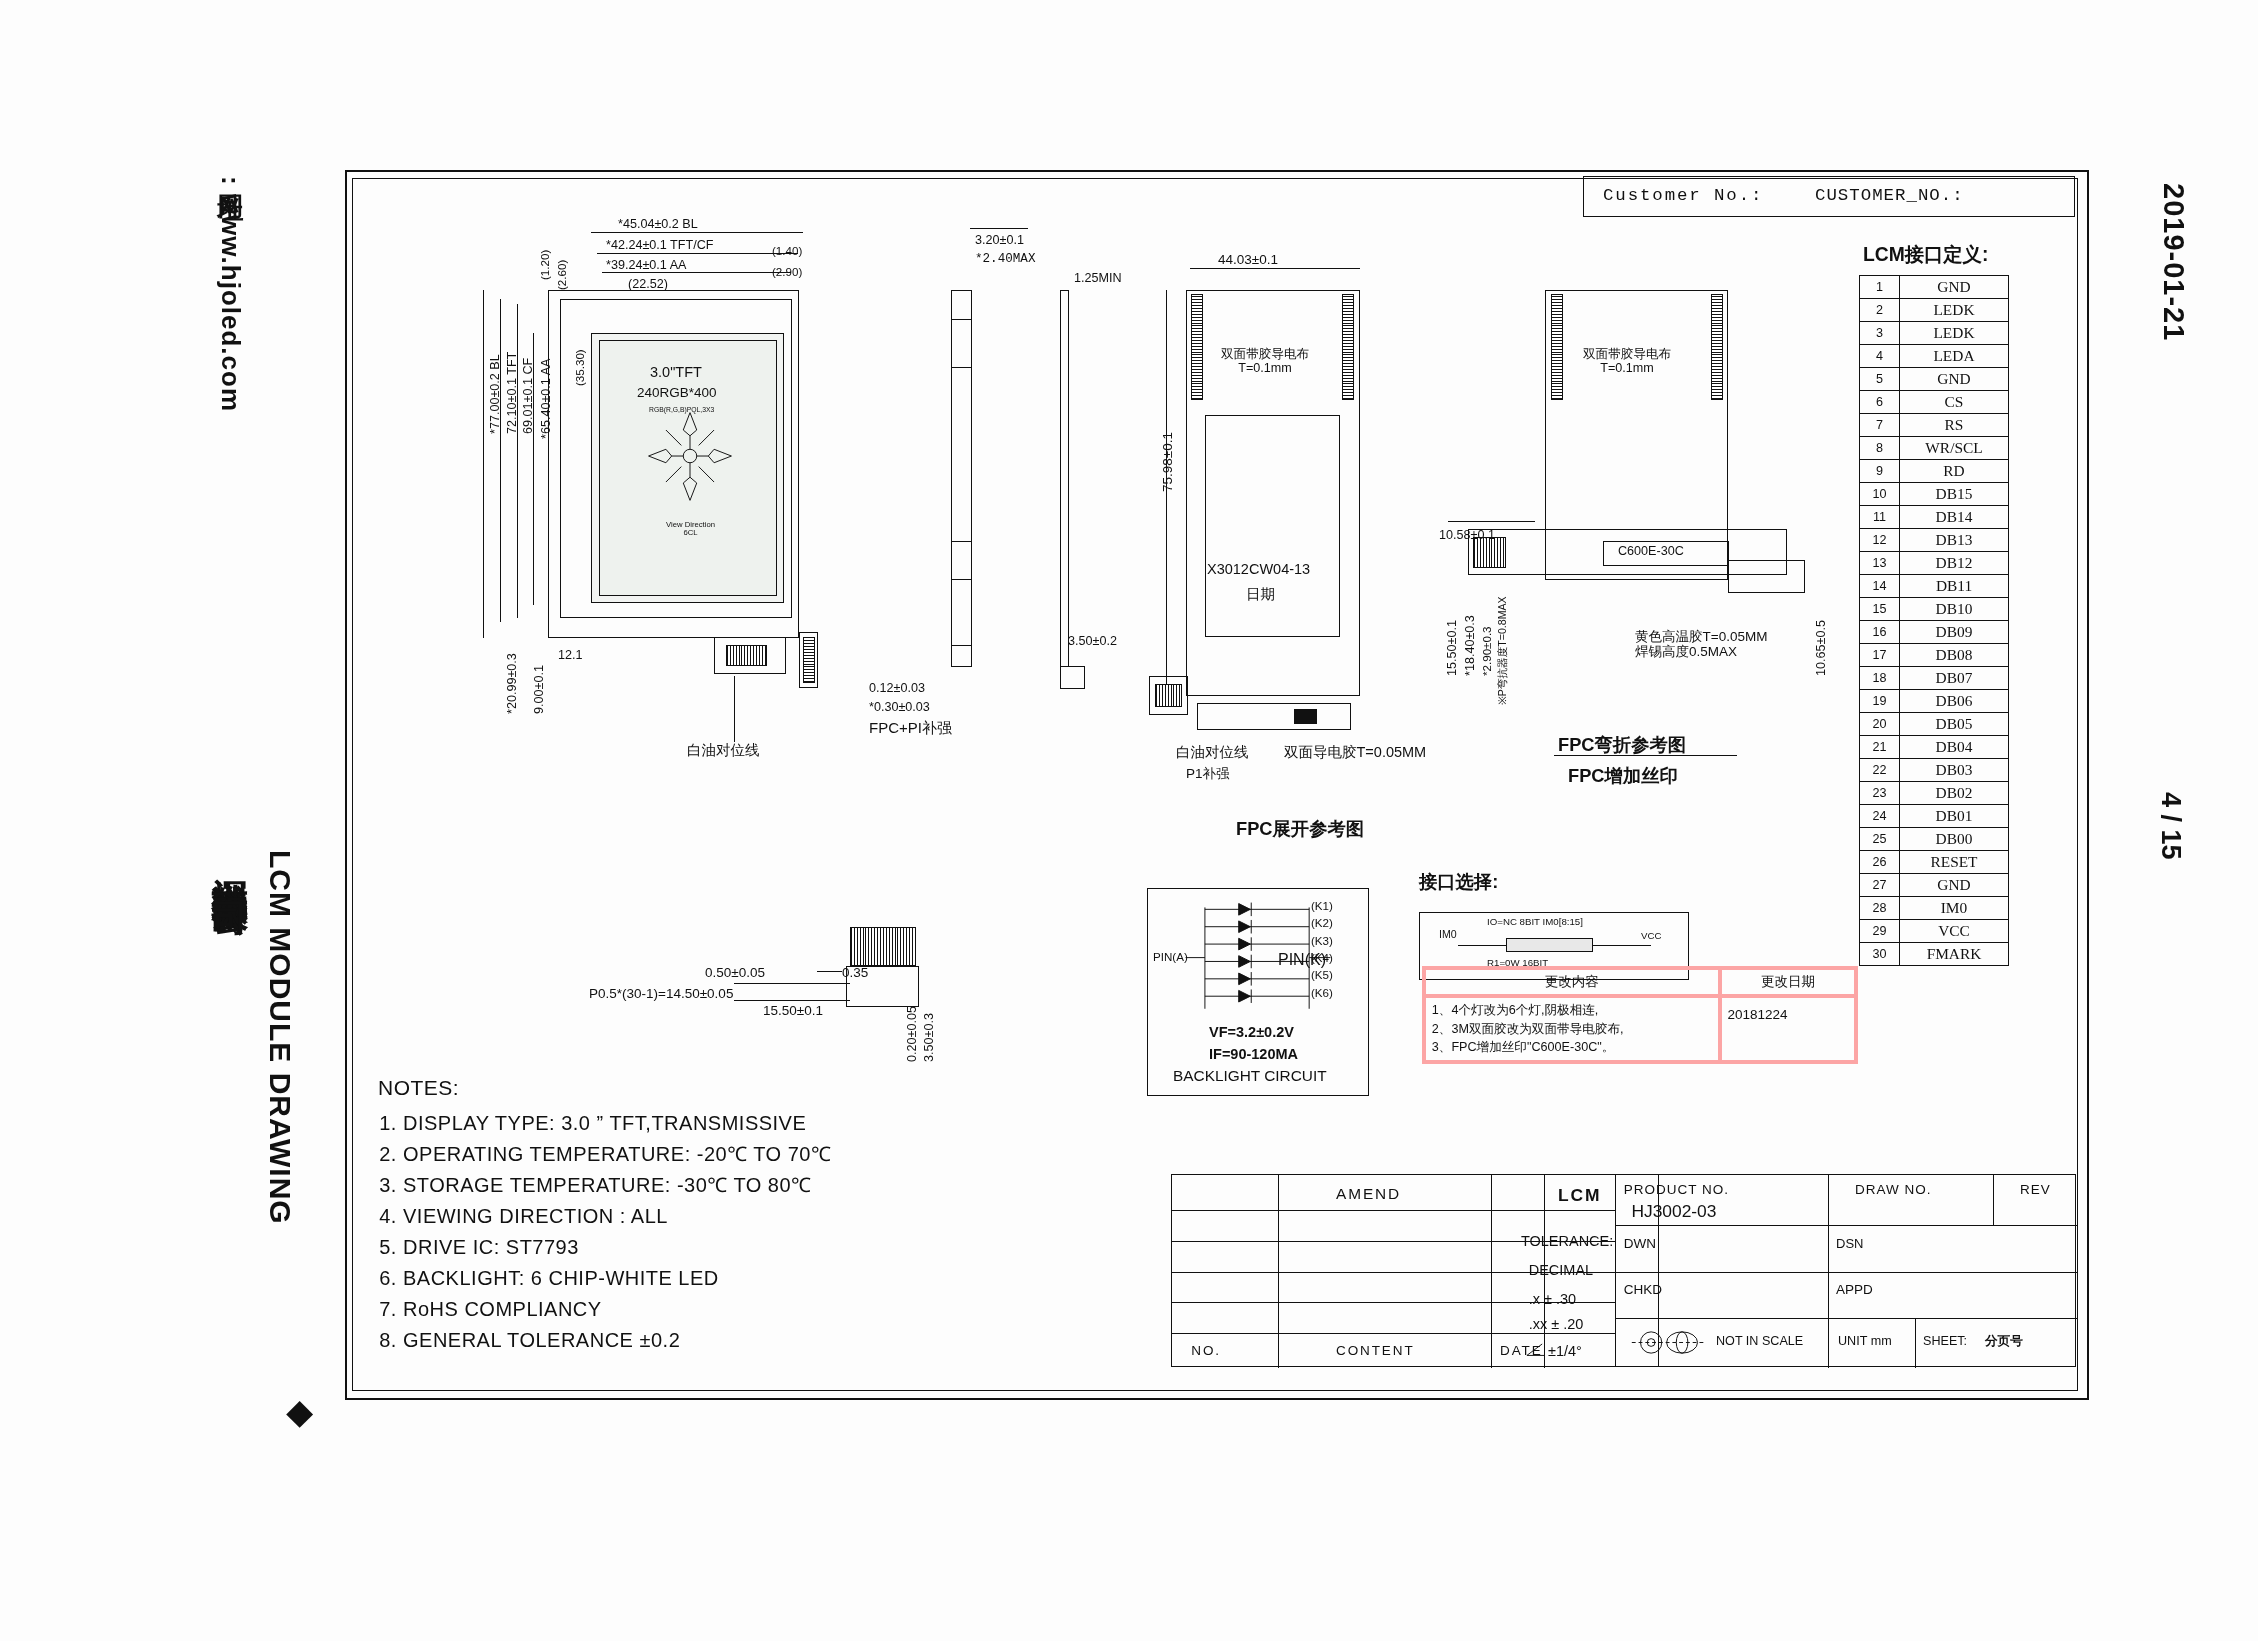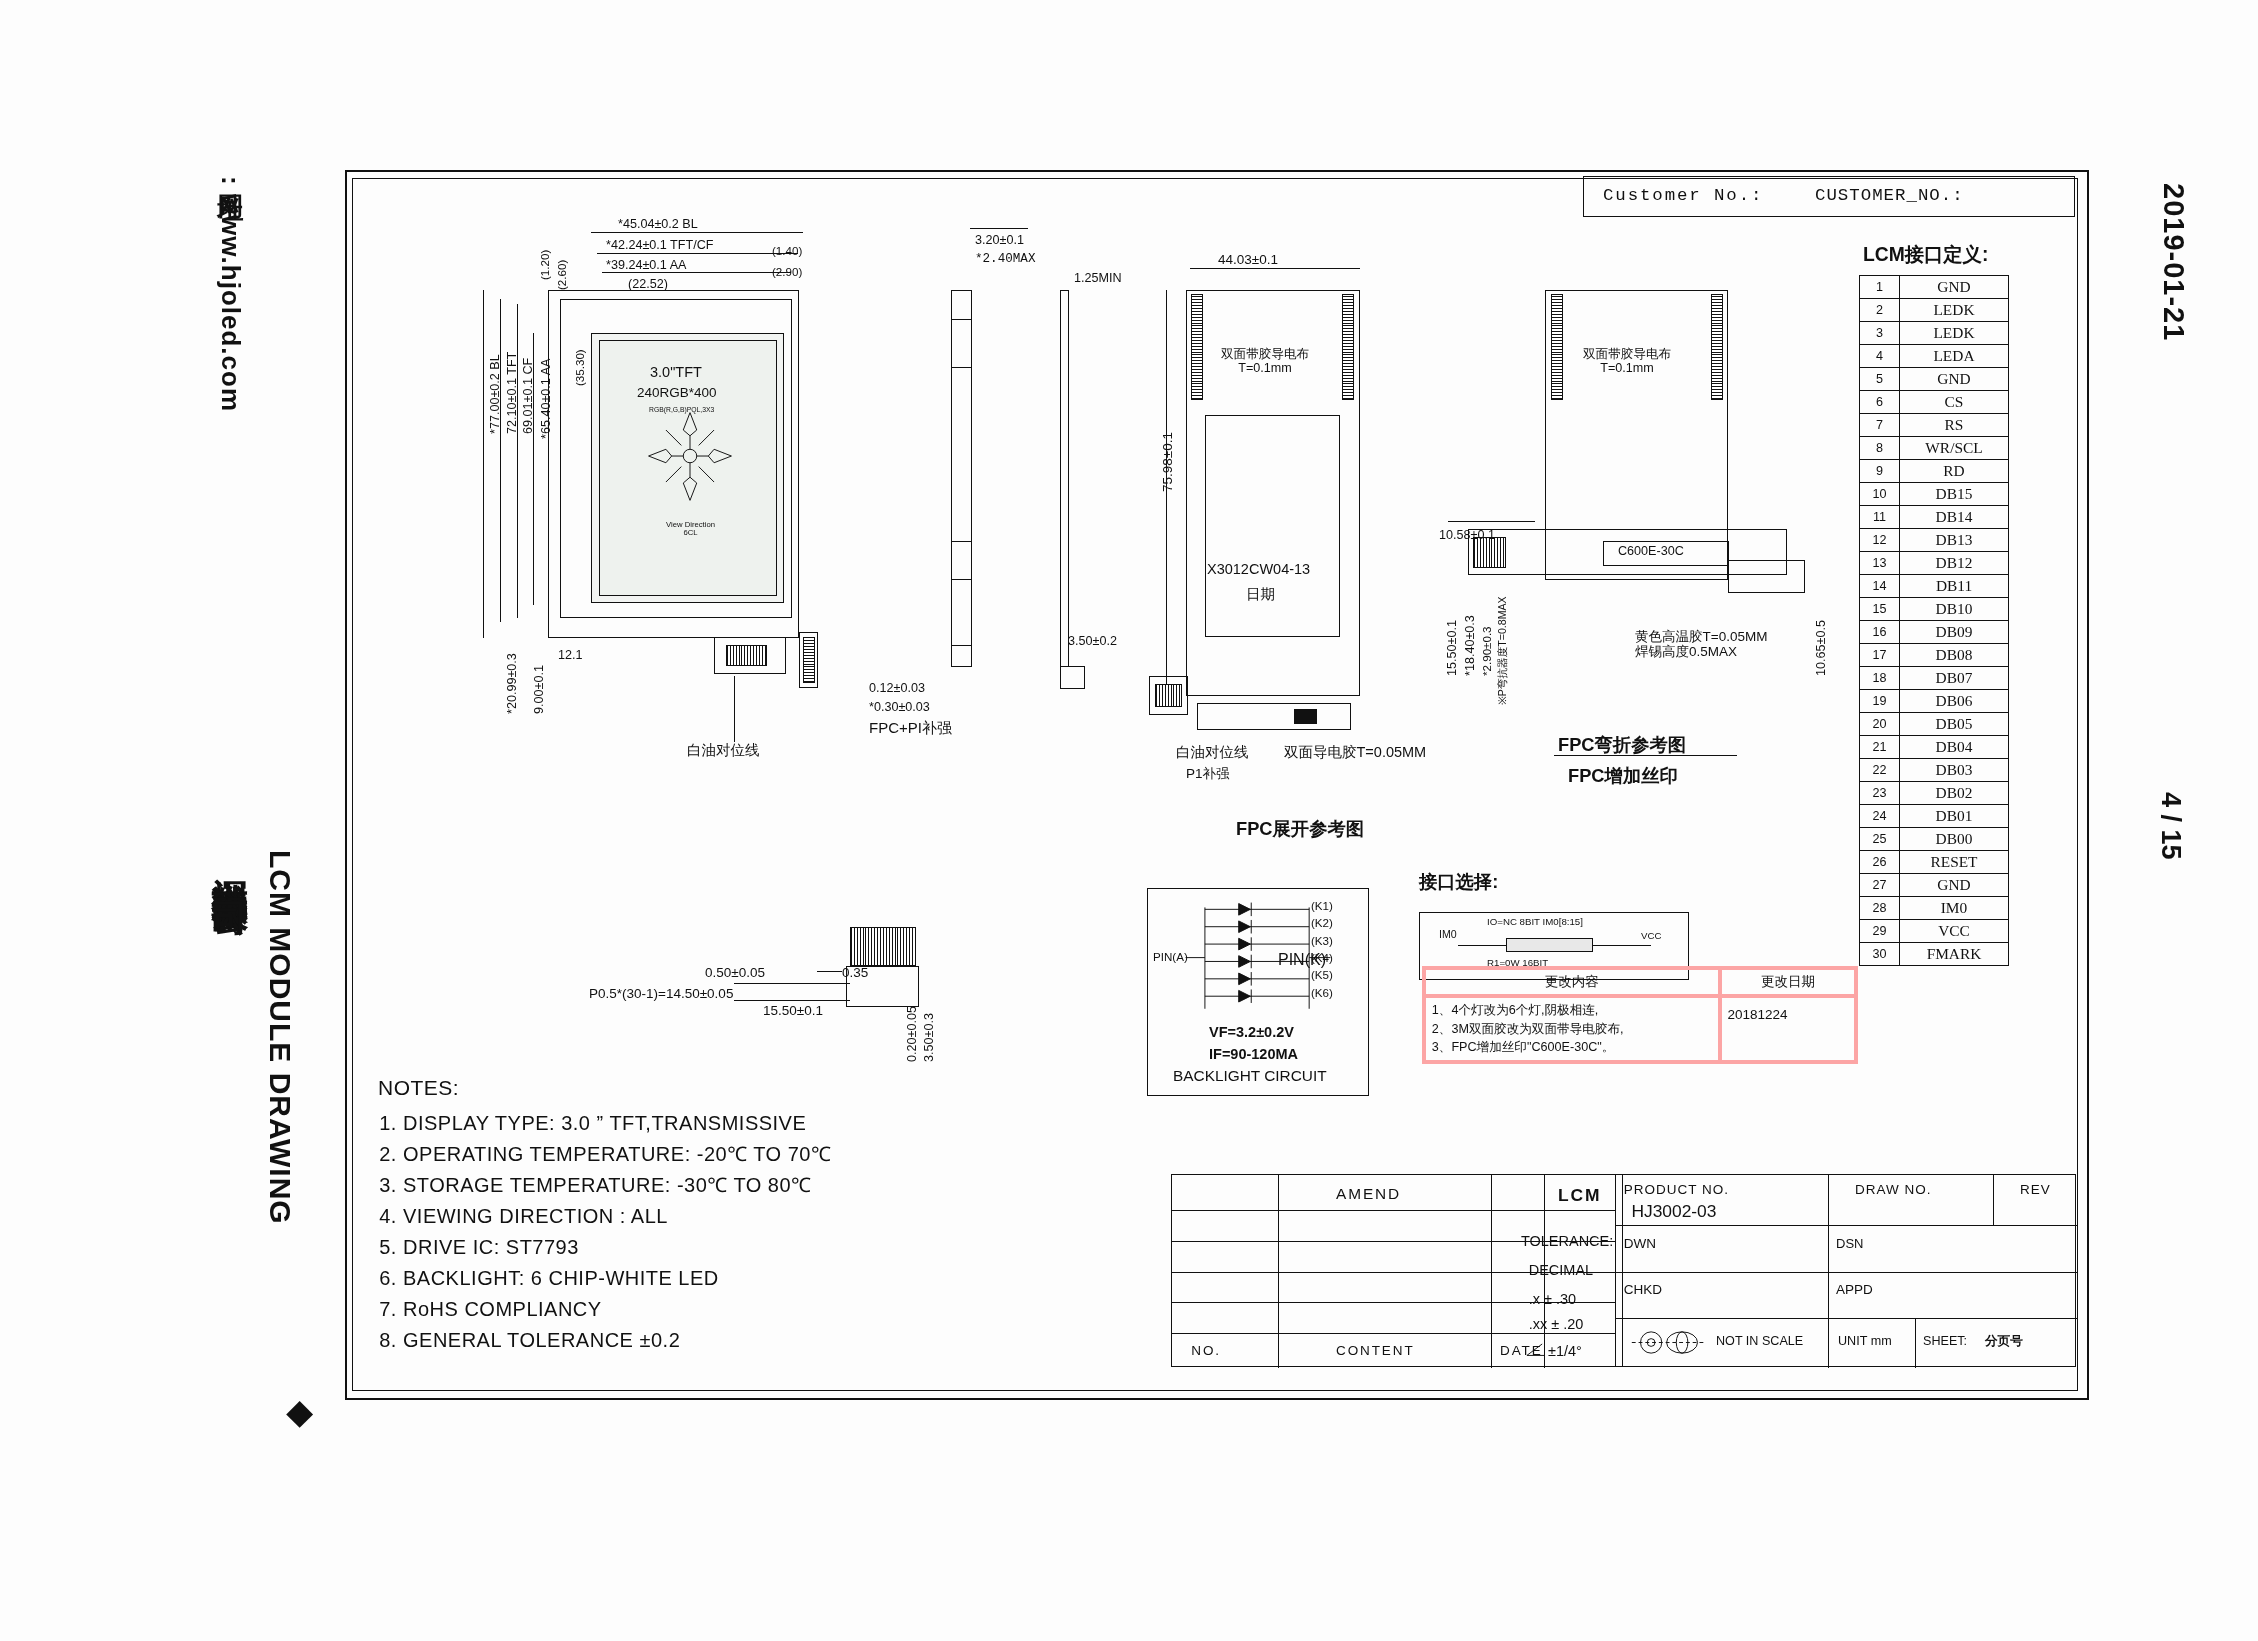--- a/index.html
+++ b/index.html
@@ -42,21 +42,21 @@
   #if-table td{border:1px solid #111;height:22px;padding:0;text-align:center;}
   #if-table td.num{width:39px;font-size:12.6px;}
   #if-table td.nm{width:108px;font-family:"Liberation Serif",serif;font-size:15.4px;}
 
   
   #cust-box{position:absolute;left:1583px;top:176px;width:492px;height:41px;border:1px solid #111;box-sizing:border-box;}
   #cust-label{position:absolute;left:1603px;top:186px;font-size:17.4px;letter-spacing:1.9px;font-family:"Liberation Mono",monospace;}
   #cust-val{position:absolute;left:1815px;top:186px;font-size:17.4px;letter-spacing:1px;font-family:"Liberation Mono",monospace;}
 
   
-  #amend{position:absolute;left:1171px;top:1174px;width:452px;height:193px;border:1px solid #111;box-sizing:border-box;}
+  #amend{position:absolute;left:1171px;top:1174px;width:488px;height:193px;border:1px solid #111;box-sizing:border-box;}
   #amend .r{position:absolute;left:0;width:444px;height:1px;background:#111;}
   #amend .c{position:absolute;top:0;width:1px;height:193px;background:#111;}
   #amend .lbl{position:absolute;font-size:15.4px;letter-spacing:1.9px;}
 
   #tol{position:absolute;left:1519px;top:1174px;width:154px;height:193px;}
   #titleblk{position:absolute;left:1615px;top:1174px;width:461px;height:193px;border:1px solid #111;box-sizing:border-box;}
 
   #chg-table{position:absolute;left:1422px;top:966px;border-collapse:collapse;font-size:13.5px;}
   #chg-table td,#chg-table th{border:4px solid #fca5a5;padding:2.9px 5.8px;font-weight:normal;}
 

